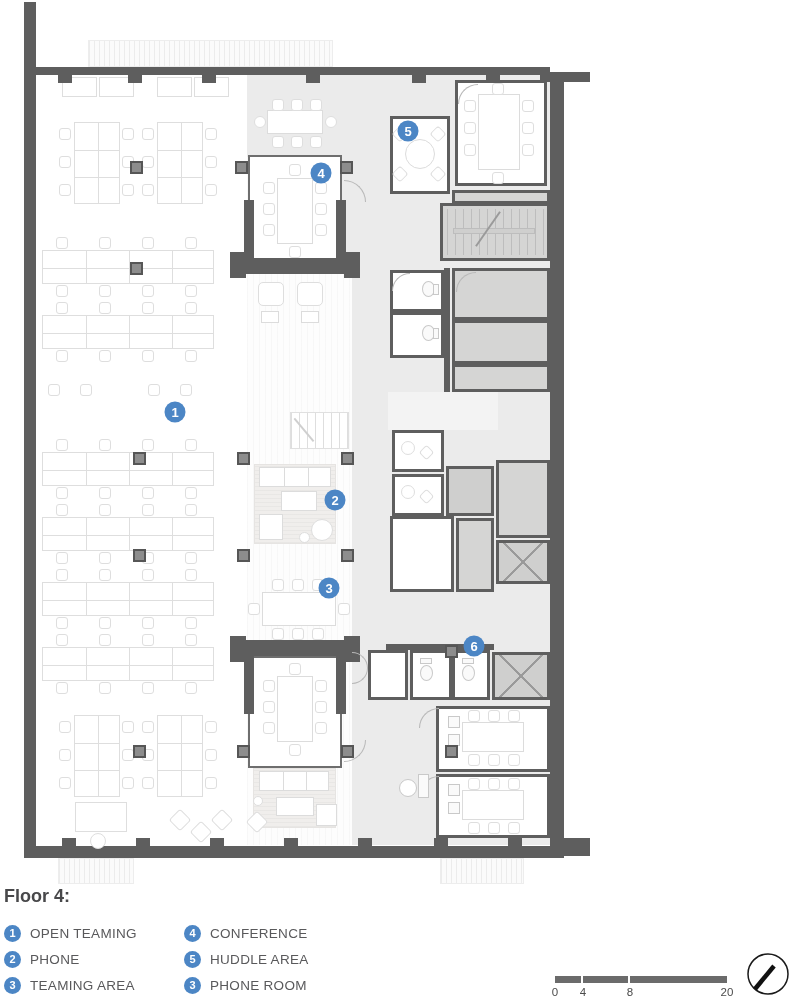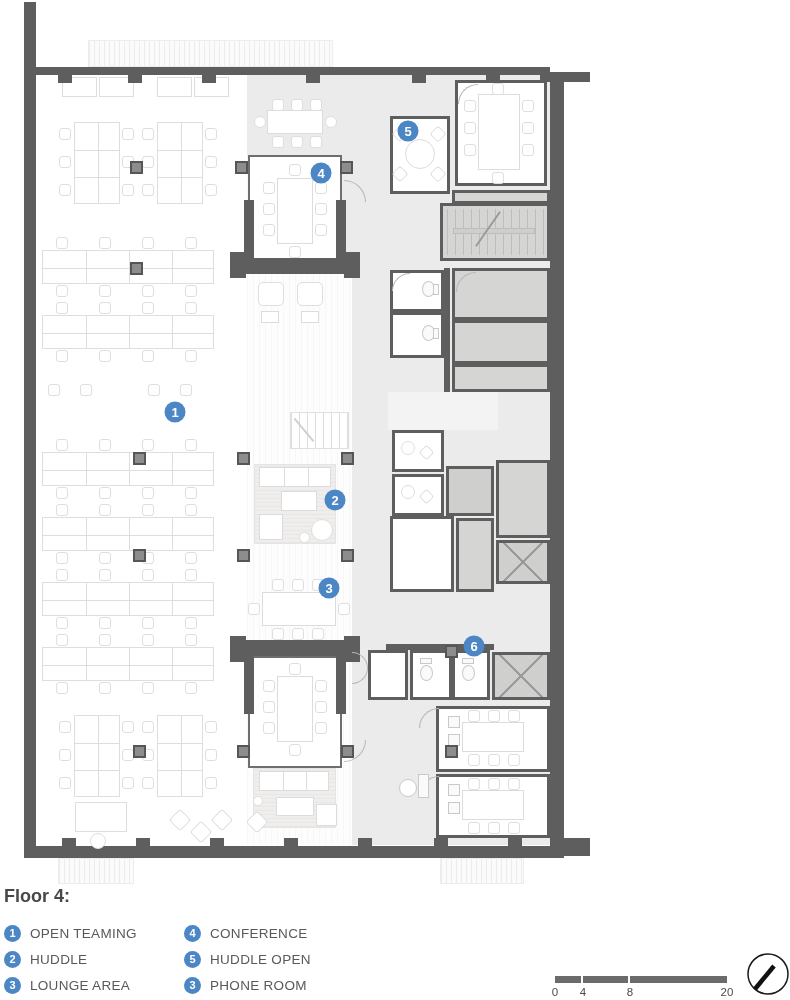--- a/index.html
+++ b/index.html
@@ -368,33 +368,33 @@
 
   <div class="abs" style="left:4px;top:884px;width:400px;height:112px;">
     <div class="legend-title abs" style="left:0;top:2px;">Floor 4:</div>
     <div id="legend-rows">
         <div class="legend-row" style="left: 0px; top: 40px;">
           <div class="badge" style="background: rgb(76, 134, 197);">1</div>
           <div class="legend-label">OPEN TEAMING</div>
         </div>
         <div class="legend-row" style="left: 0px; top: 66px;">
           <div class="badge" style="background: rgb(76, 134, 197);">2</div>
-          <div class="legend-label">HUDDLE</div>
+          <div class="legend-label">PHONE</div>
         </div>
         <div class="legend-row" style="left: 0px; top: 92px;">
           <div class="badge" style="background: rgb(76, 134, 197);">3</div>
-          <div class="legend-label">LOUNGE AREA</div>
+          <div class="legend-label">TEAMING AREA</div>
         </div>
         <div class="legend-row" style="left: 180px; top: 40px;">
           <div class="badge" style="background: rgb(76, 134, 197);">4</div>
           <div class="legend-label">CONFERENCE</div>
         </div>
         <div class="legend-row" style="left: 180px; top: 66px;">
           <div class="badge" style="background: rgb(76, 134, 197);">5</div>
-          <div class="legend-label">HUDDLE OPEN</div>
+          <div class="legend-label">HUDDLE AREA</div>
         </div>
         <div class="legend-row" style="left: 180px; top: 92px;">
           <div class="badge" style="background: rgb(76, 134, 197);">3</div>
           <div class="legend-label">PHONE ROOM</div>
         </div>
       </div>
   </div>
 
   <div class="abs" style="left:0;top:0;width:0;height:0;">
     <div class="abs seg" style="left:555px;top:976px;width:26px;"></div>

